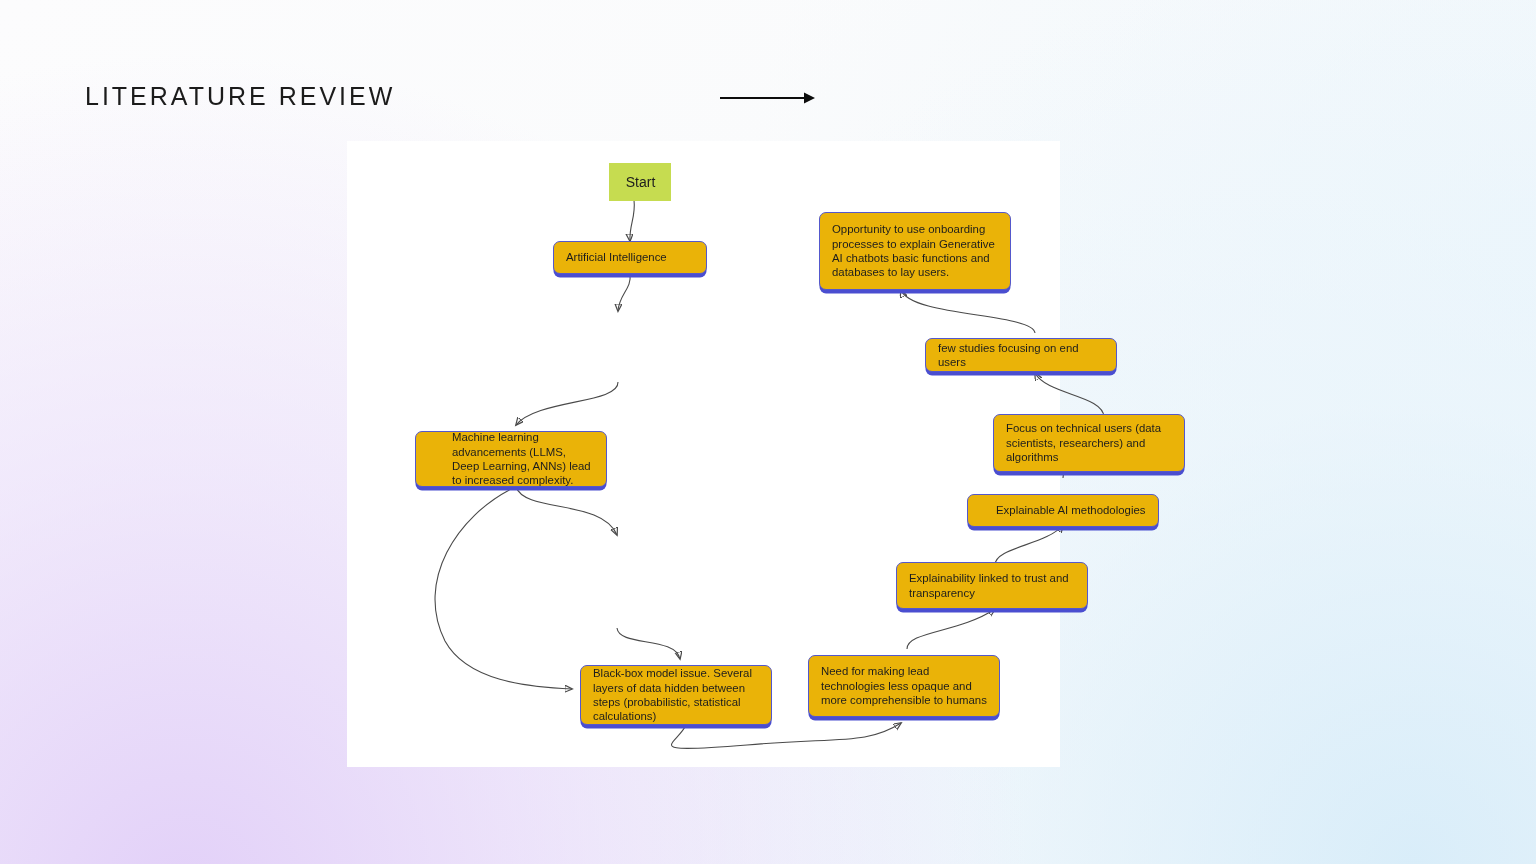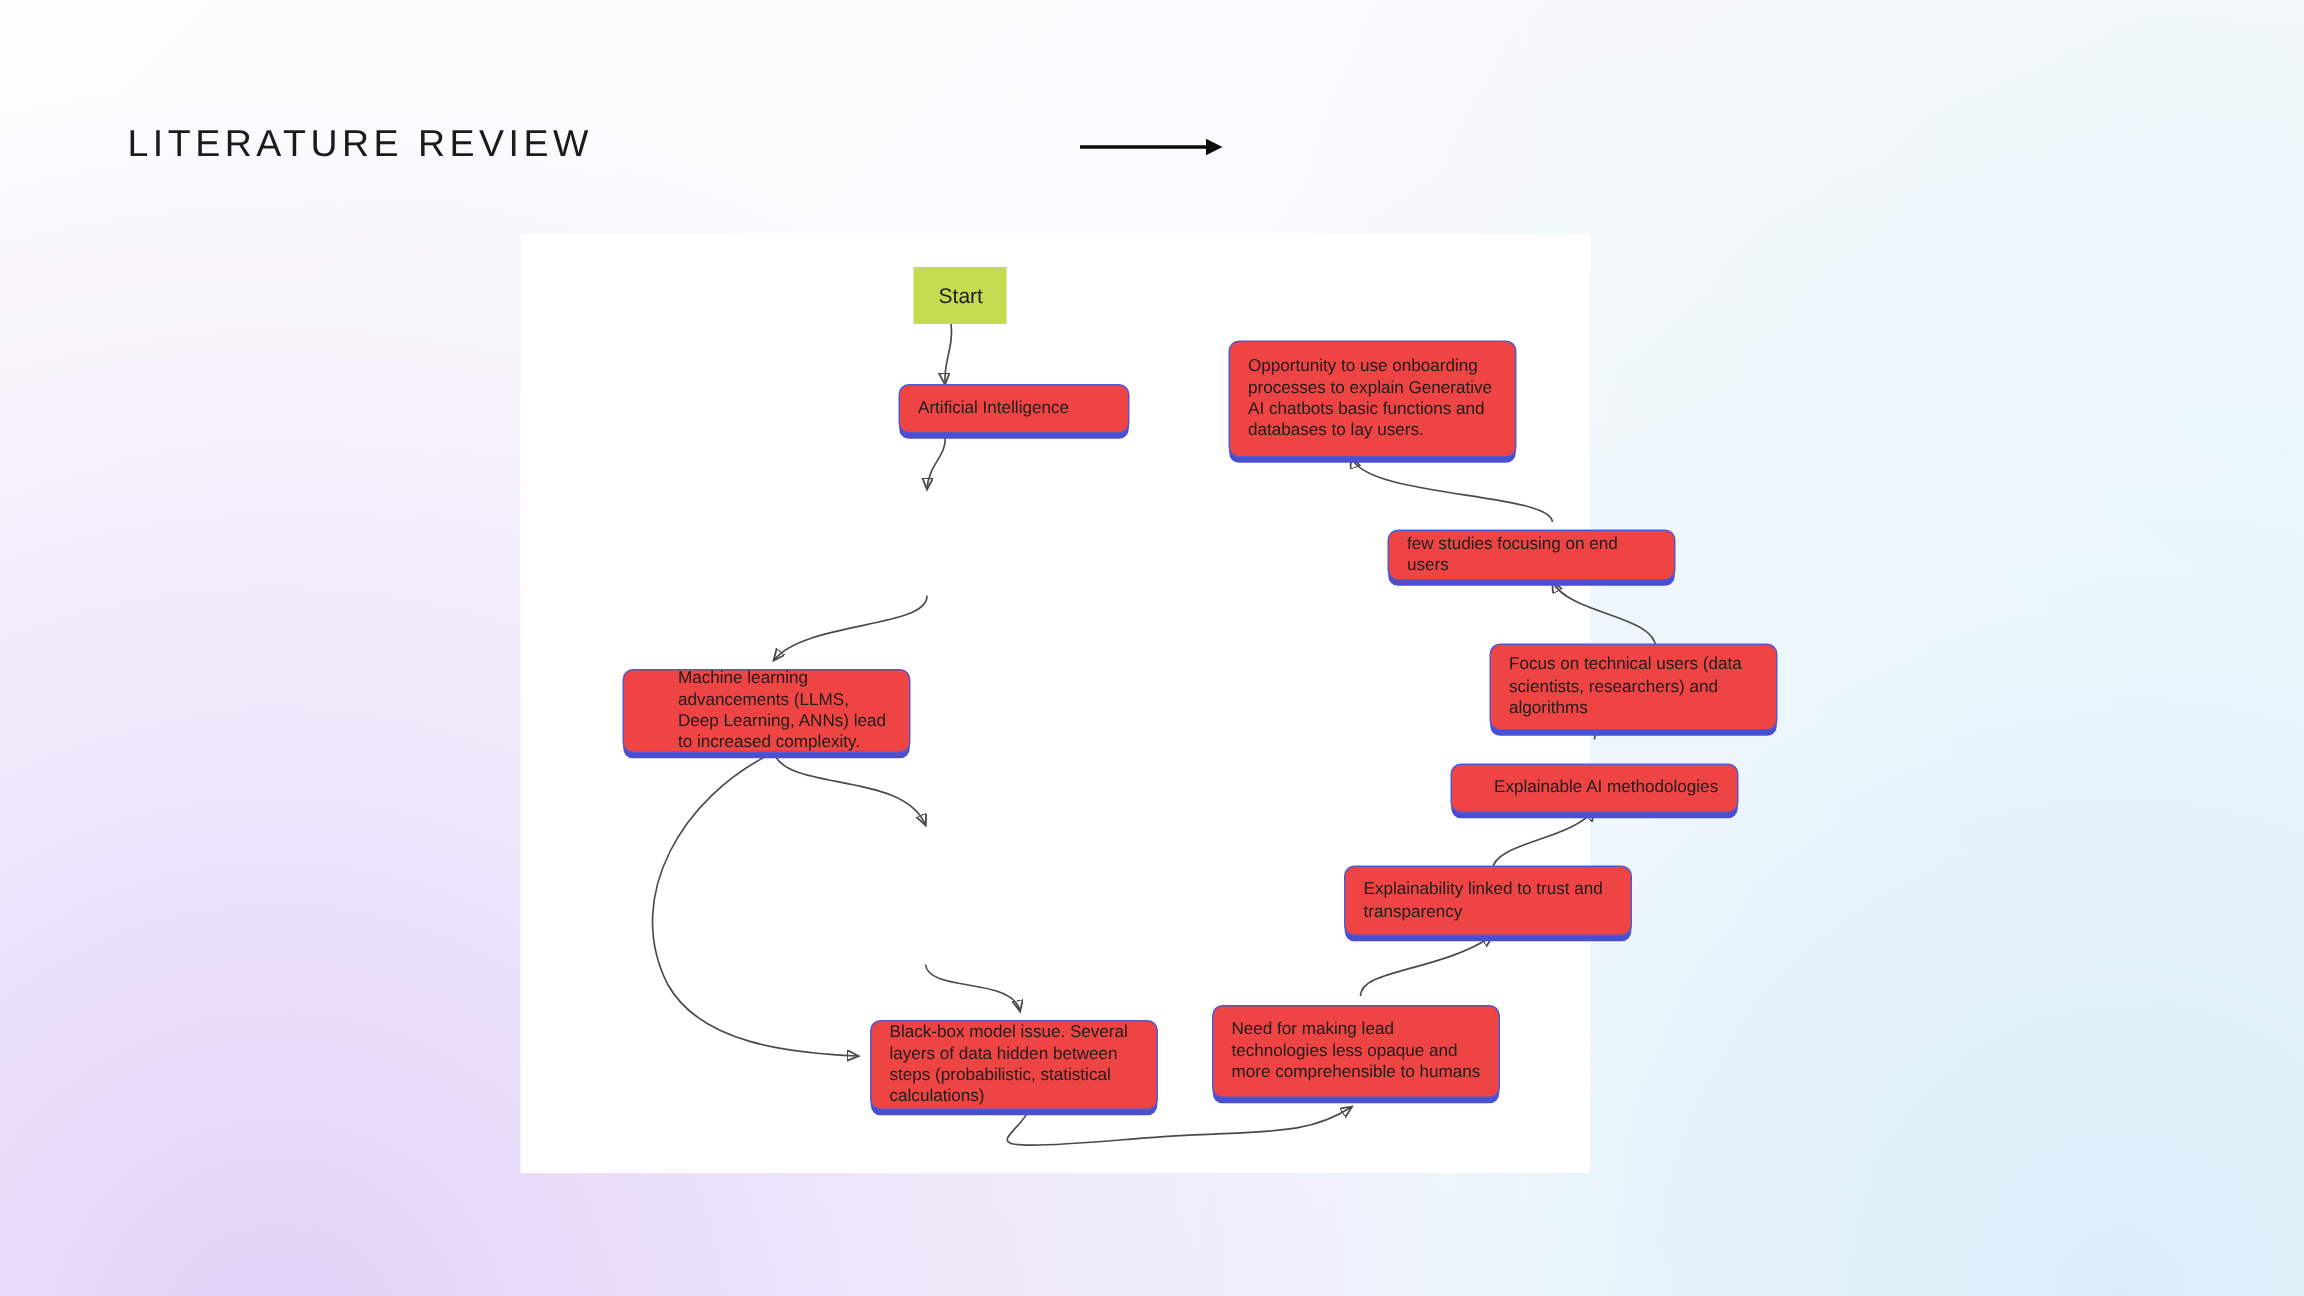--- a/index.html
+++ b/index.html
@@ -43,21 +43,21 @@
     left: 718px;
     top: 86px;
     width: 100px;
     height: 24px;
   }
 
   
   #canvas {
     position: absolute;
     left: 347px;
-    top: 156px;
+    top: 141px;
     width: 713px;
     height: 626px;
     background: #ffffff;
   }
 
   
   #edges {
     position: absolute;
     left: 0;
     top: 0;
@@ -68,21 +68,21 @@
   #edges path {
     fill: none;
     stroke: #4a4a4a;
     stroke-width: 1.1;
   }
 
   
   .node {
     position: absolute;
     box-sizing: border-box;
-    background: #ef4444;
+    background: #eab308;
     border: 1.4px solid #5458cc;
     border-radius: 7px;
     box-shadow: 0 4px 0 -0.5px #4a4ed0;
     color: #1d1d1d;
     font-size: 11.4px;
     line-height: 14.4px;
     padding: 8px 11px 8px 12px;
     display: flex;
     align-items: center;
   }
@@ -142,21 +142,21 @@
 
       <path d="M757,276 C756,254 700,254 688,232" marker-end="url(#ah)"></path>
 
       <path d="M688,192 C686,172 564,176 554,149" marker-end="url(#ah)"></path>
     </svg>
 
     <div class="node start" style="left:262px; top:22px; width:62px; height:38px;">
       <span>Start</span>
     </div>
 
-    <div class="node" style="left:206px; top:100px; width:154px; height:33px;margin-left:46px;">
+    <div class="node" style="left:206px; top:100px; width:154px; height:33px;">
       <span>Artificial Intelligence</span>
     </div>
 
 
     <div class="node" style="left:68px; top:290px; width:192px; height:56px;padding-left:36px;">
       <span>Machine learning advancements (LLMS, Deep Learning, ANNs) lead to increased complexity.</span>
     </div>
 
 
     <div class="node" style="left:233px; top:524px; width:192px; height:60px;">

